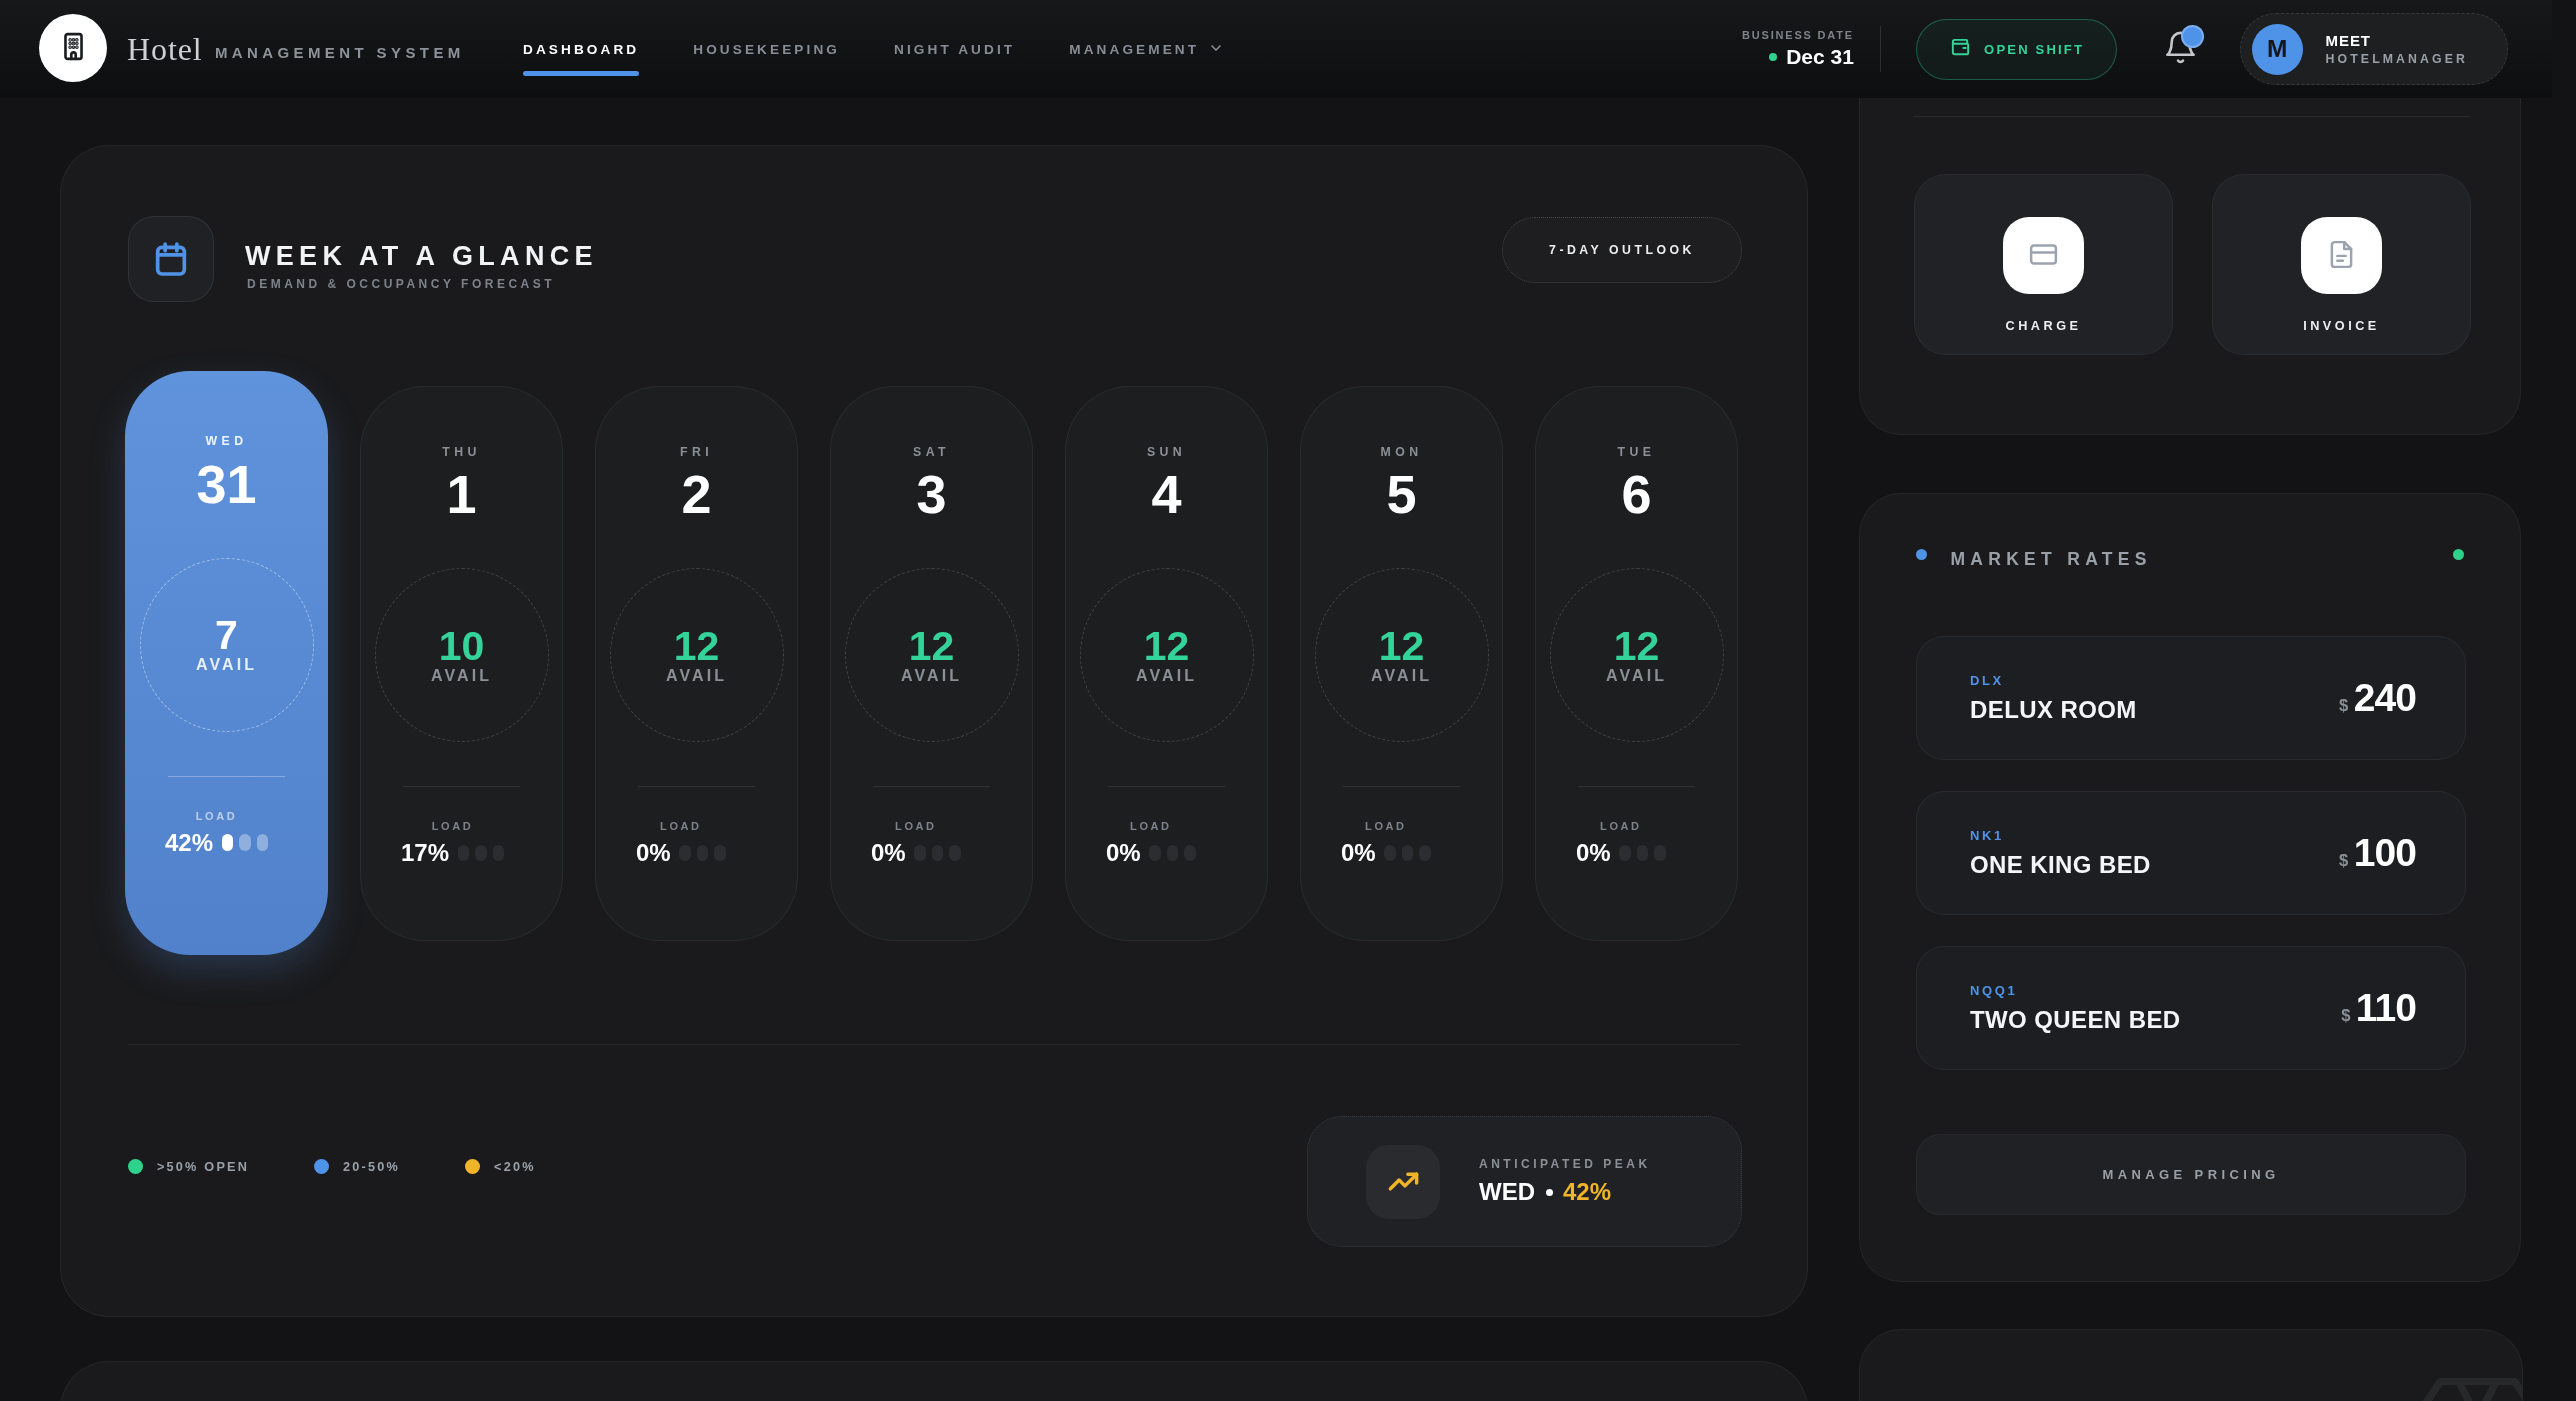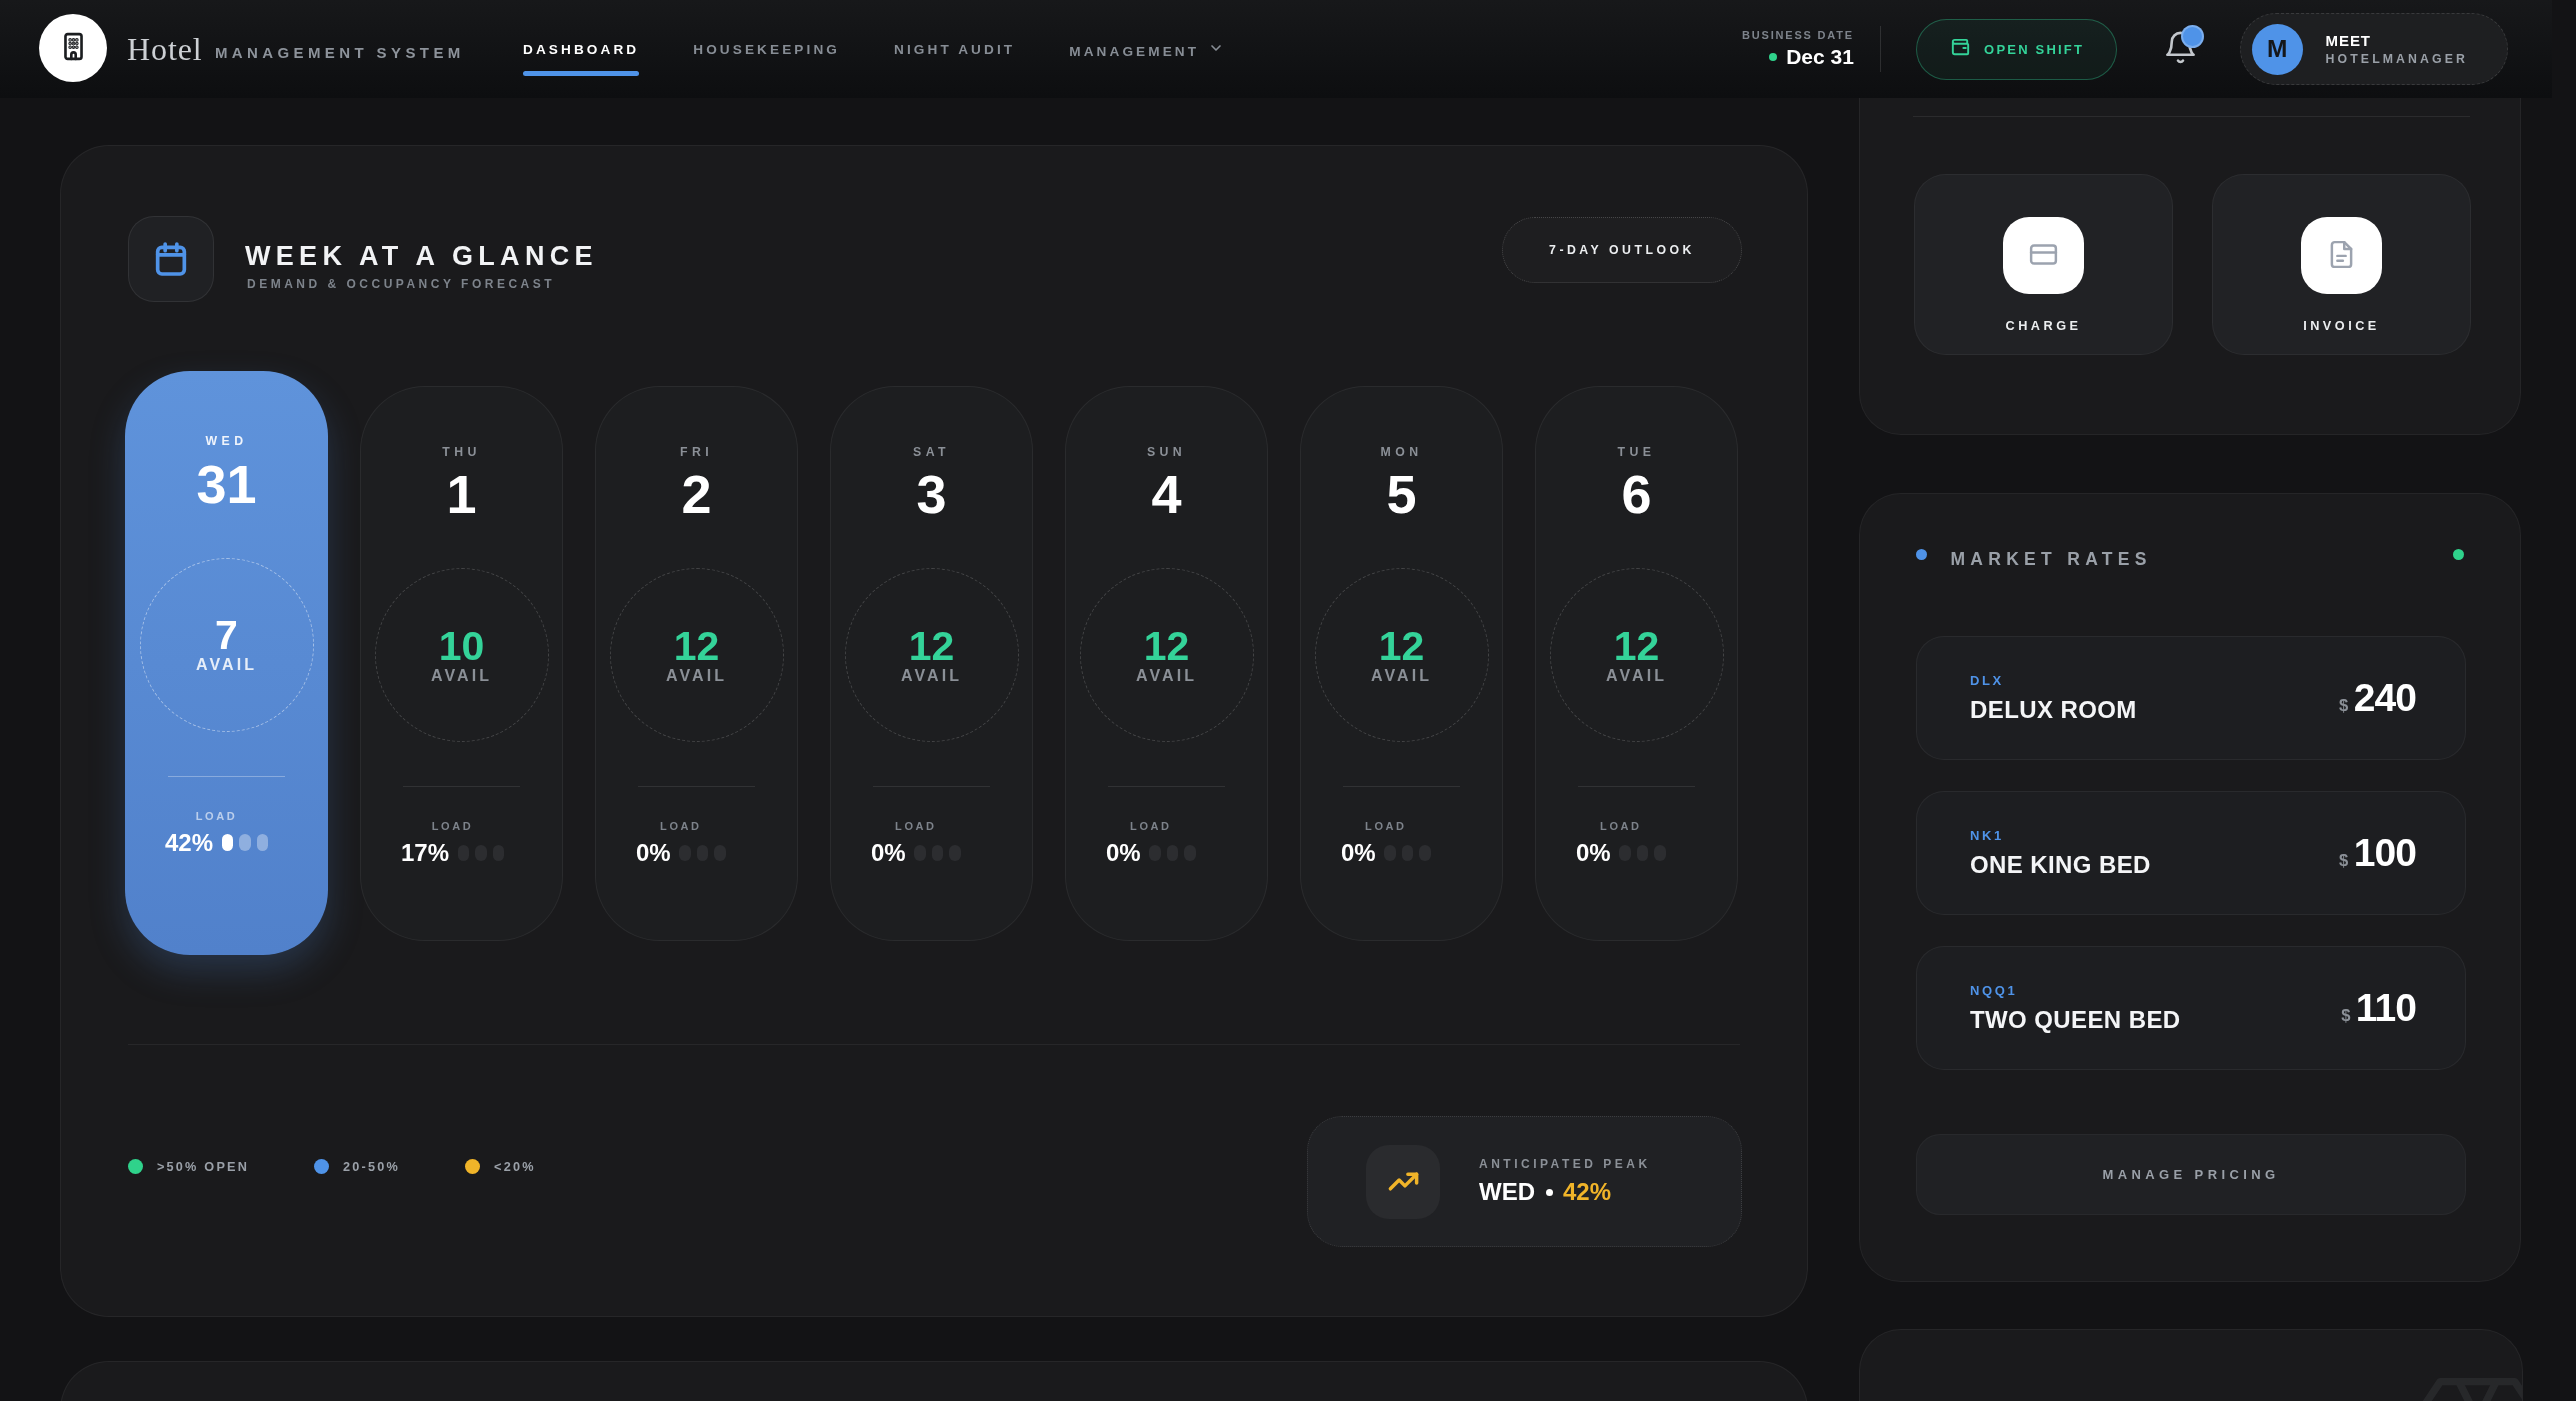--- a/index.html
+++ b/index.html
@@ -10,21 +10,21 @@
   
   .topnav{position:absolute;left:0;top:0;width:2552px;height:98px;
           background:linear-gradient(180deg,#17181a 0%,#0d0e10 100%);
           display:flex;align-items:center;z-index:50;}
   .logo-circle{position:absolute;left:39px;top:14px;width:68px;height:68px;border-radius:50%;
                background:#fff;display:flex;align-items:center;justify-content:center;}
   .brand{position:absolute;left:127px;top:0;height:98px;display:flex;align-items:center;gap:12.3px;}
   .brand-serif{font-family:"Liberation Serif",serif;font-size:32px;color:#cdd0d4;letter-spacing:0.9px;}
   .brand-suffix{font-size:15px;font-weight:700;letter-spacing:4.4px;color:#8d939b;padding-top:7px;}
   .nav-menu{position:absolute;left:523px;top:0;height:98px;display:flex;align-items:center;gap:54px;}
-  .nav-item{position:relative;background:none;border:none;cursor:pointer;display:flex;align-items:flex-end;gap:8.8px;
+  .nav-item{position:relative;background:none;border:none;cursor:pointer;display:flex;align-items:center;gap:8.8px;
             font-family:inherit;font-size:13.6px;font-weight:700;letter-spacing:3.1px;color:#878d95;padding:0;}
   .nav-item.active{color:#fff;}
   .nav-item.active::after{content:"";position:absolute;left:0;right:0;bottom:-19px;height:4.4px;border-radius:2.6px;background:#4f93e8;}
   .nav-item svg{stroke:#878d95;}
   .nav-right{position:absolute;right:44px;top:0;height:98px;display:flex;align-items:center;}
   .bdate{display:flex;flex-direction:column;align-items:flex-end;gap:4.4px;margin-right:26px;}
   .bdate-label{font-size:11px;font-weight:700;letter-spacing:1.8px;color:#7d838b;}
   .bdate-value{display:flex;align-items:center;gap:8.8px;font-size:21px;font-weight:700;color:#fff;}
   .dot-green{width:8px;height:8px;border-radius:50%;background:#2fd28b;}
   .nav-divider{width:0.9px;height:46px;background:rgba(255,255,255,0.12);margin-right:35px;}

